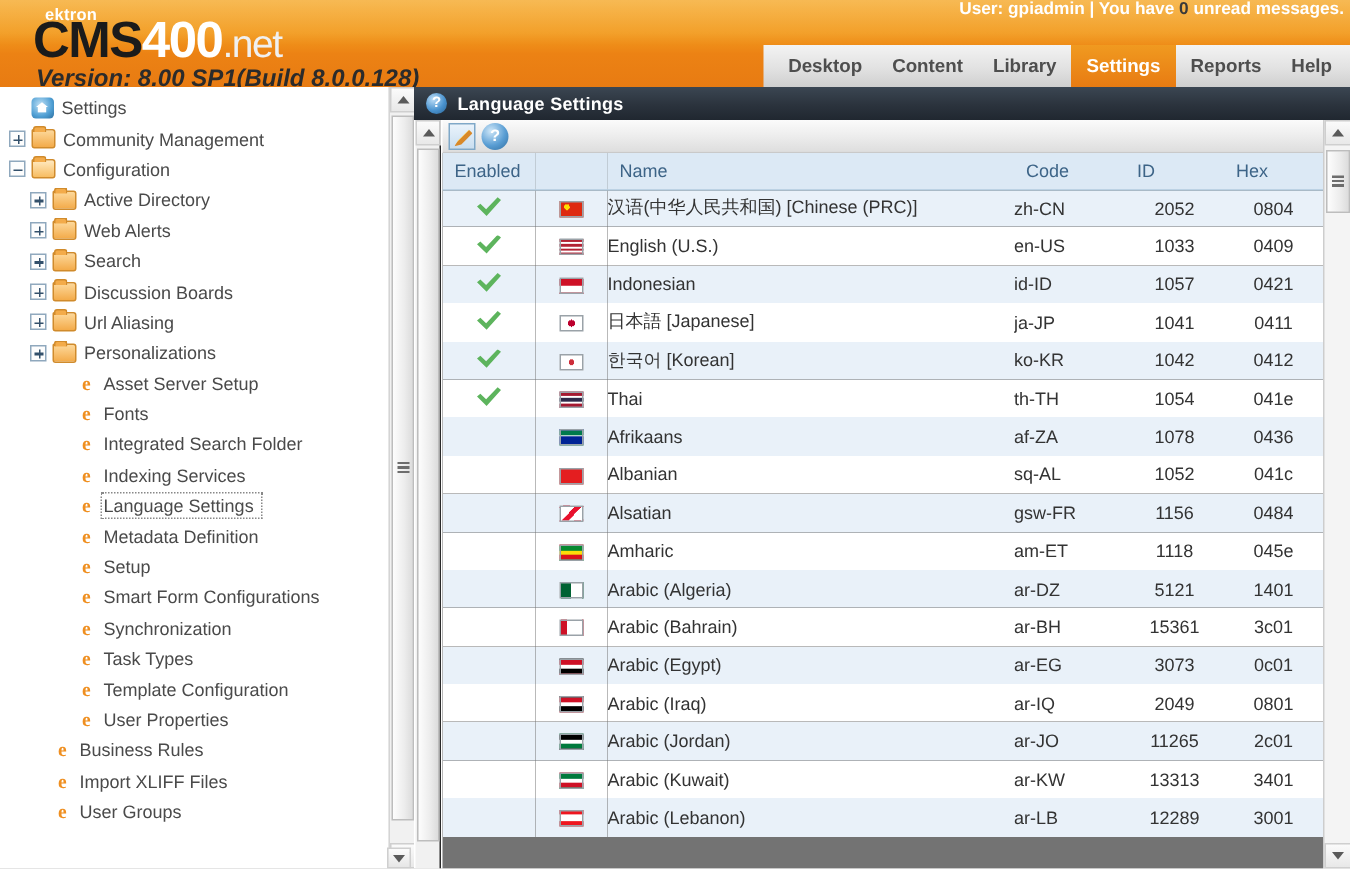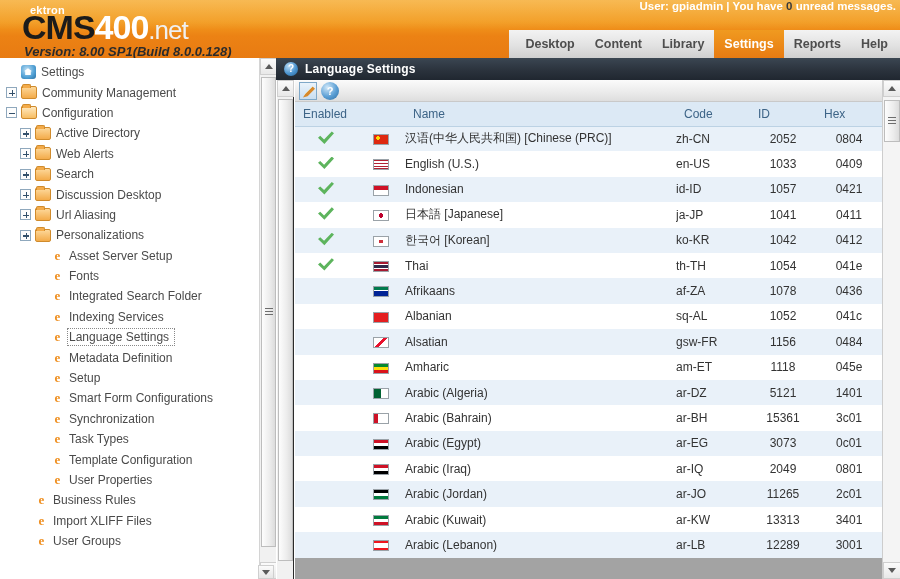--- a/index.html
+++ b/index.html
@@ -32,21 +32,21 @@
   .logo-main {
     position:absolute; left: 8px; top: 8px;
     font-size: 34px; line-height: 34px; font-weight: normal;
     letter-spacing: -1px;
   }
   .logo-cms { color: #1b1b1b; font-weight: bold; }
   .logo-400 { color: #ffffff; font-weight: bold; }
   .logo-net { color: #f0f0f0; font-weight: normal; font-size: 26px; }
   .logo-version {
     position:absolute; left: 10px; top: 42px;
-    font-size: 13px; font-weight: bold; font-style: italic; color: #2b2b2b;
+    font-size: 16px; font-weight: bold; font-style: italic; color: #2b2b2b;
   }
   .userinfo {
     position: absolute; right: 4px; top: 0;
     font-size: 11.5px; font-weight: bold; color: #ffffff;
     white-space: nowrap;
   }
   .userinfo .num { color: #3a3a3a; }
 
   
   .tabbar {
@@ -197,21 +197,21 @@
   }
   .tb-help {
     border-radius:50%;
     background: radial-gradient(circle at 35% 30%, #cfe7f8 0%, #5a9ed4 55%, #2f6d9f 100%);
     color:#fff; font-size:11px; font-weight:bold; text-align:center; line-height:18px;
   }
 
   
   .tablewrap {
     position:absolute; left:19px; top:22px; right:18px; bottom:0;
-    overflow:hidden; background:#a3a3a3;
+    overflow:hidden; background:#737373;
   }
   table.langs { width:100%; border-collapse:collapse; table-layout:fixed; }
   table.langs th {
     background:#dce9f5; color:#3d6487; font-size:12px; font-weight:normal;
     text-align:left; height:24px; padding:0 0 0 8px;
     border-bottom:1px solid #bcd2e4;
   }
   table.langs td {
     font-size:12px; color:#333; height:25.4px; padding:0; border:none;
     white-space:nowrap; overflow:hidden;
@@ -310,21 +310,21 @@
           <span class="tlabel">Web Alerts</span>
         </div>
         <div class="tnode d2">
           <span class="pm plus"></span>
           <span class="ico-folder"></span>
           <span class="tlabel">Search</span>
         </div>
         <div class="tnode d2">
           <span class="pm plus"></span>
           <span class="ico-folder"></span>
-          <span class="tlabel">Discussion Desktop</span>
+          <span class="tlabel">Discussion Boards</span>
         </div>
         <div class="tnode d2">
           <span class="pm plus"></span>
           <span class="ico-folder"></span>
           <span class="tlabel">Url Aliasing</span>
         </div>
         <div class="tnode d2">
           <span class="pm plus"></span>
           <span class="ico-folder"></span>
           <span class="tlabel">Personalizations</span>

